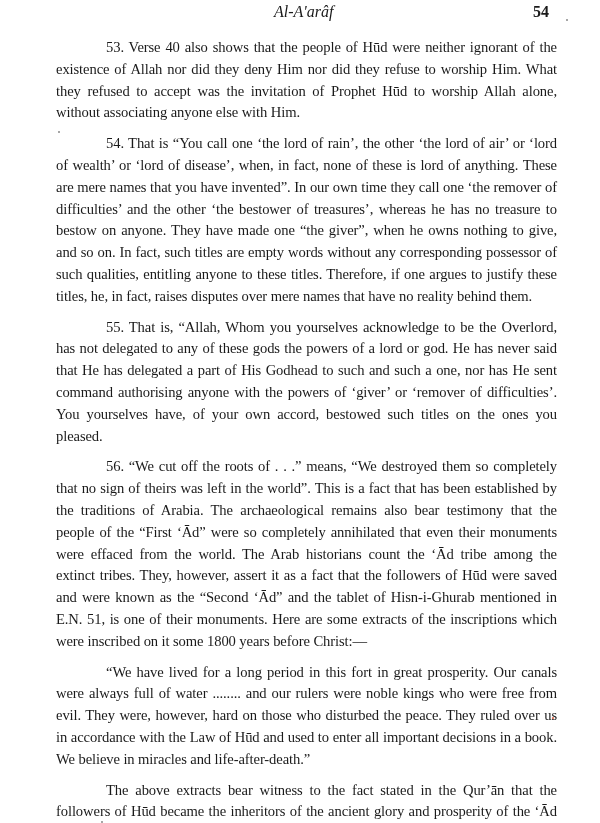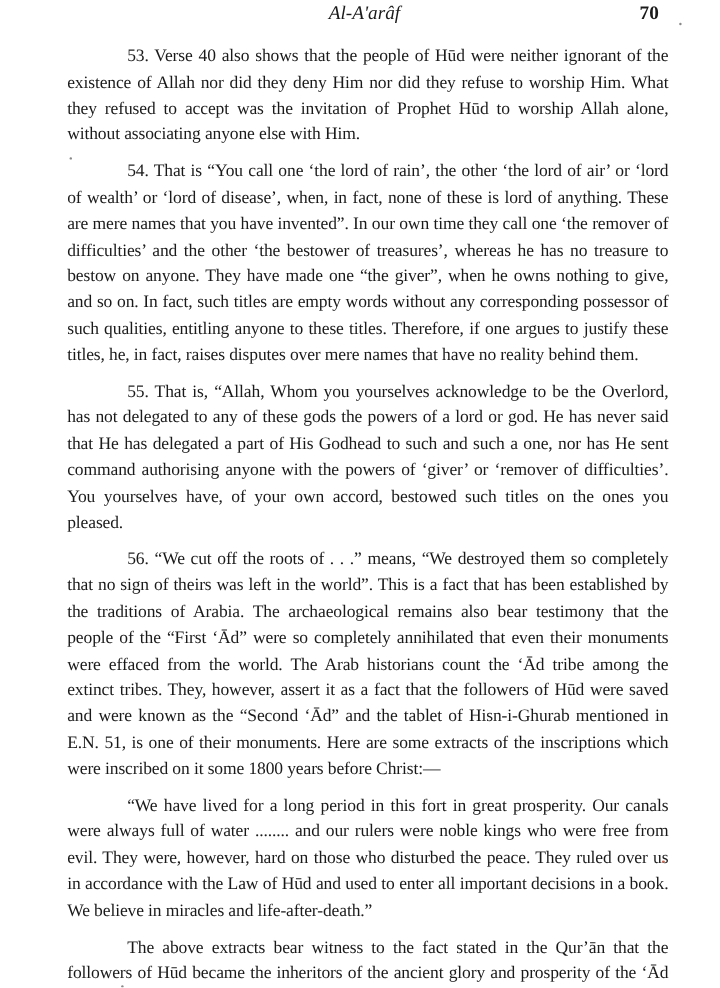--- a/index.html
+++ b/index.html
@@ -69,21 +69,21 @@
       background: #888;
     }
   </style>
 </head>
 <body>
 
 <div class="page">
 
   <div class="running-head">
     <span class="head-title">Al-A'arâf</span>
-    <span class="head-page">70</span>
+    <span class="head-page">54</span>
   </div>
 
   <div class="body">
     <p class="para">53. Verse 40 also shows that the people of Hūd were neither ignorant of the existence of Allah nor did they deny Him nor did they refuse to worship Him. What they refused to accept was the invitation of Prophet Hūd to worship Allah alone, without associating anyone else with Him.</p>
     <p class="para">54. That is “You call one ‘the lord of rain’, the other ‘the lord of air’ or ‘lord of wealth’ or ‘lord of disease’, when, in fact, none of these is lord of anything. These are mere names that you have invented”. In our own time they call one ‘the remover of difficulties’ and the other ‘the bestower of treasures’, whereas he has no treasure to bestow on anyone. They have made one “the giver”, when he owns nothing to give, and so on. In fact, such titles are empty words without any corresponding possessor of such qualities, entitling anyone to these titles. Therefore, if one argues to justify these titles, he, in fact, raises disputes over mere names that have no reality behind them.</p>
     <p class="para">55. That is, “Allah, Whom you yourselves acknowledge to be the Overlord, has not delegated to any of these gods the powers of a lord or god. He has never said that He has delegated a part of His Godhead to such and such a one, nor has He sent command authorising anyone with the powers of ‘giver’ or ‘remover of difficulties’. You yourselves have, of your own accord, bestowed such titles on the ones you pleased.</p>
     <p class="para">56. “We cut off the roots of . . .” means, “We destroyed them so completely that no sign of theirs was left in the world”. This is a fact that has been established by the traditions of Arabia. The archaeological remains also bear testimony that the people of the “First ‘Ād” were so completely annihilated that even their monuments were effaced from the world. The Arab historians count the ‘Ād tribe among the extinct tribes. They, however, assert it as a fact that the followers of Hūd were saved and were known as the “Second ‘Ād” and the tablet of Hisn-i-Ghurab mentioned in E.N. 51, is one of their monuments. Here are some extracts of the inscriptions which were inscribed on it some 1800 years before Christ:—</p>
     <p class="quote">“We have lived for a long period in this fort in great prosperity. Our canals were always full of water ........ and our rulers were noble kings who were free from evil. They were, however, hard on those who disturbed the peace. They ruled over us in accordance with the Law of Hūd and used to enter all important decisions in a book. We believe in miracles and life-after-death.”</p>
     <p class="para">The above extracts bear witness to the fact stated in the Qur’ān that the followers of Hūd became the inheritors of the ancient glory and prosperity of the ‘Ād tribe.</p>
   </div>

